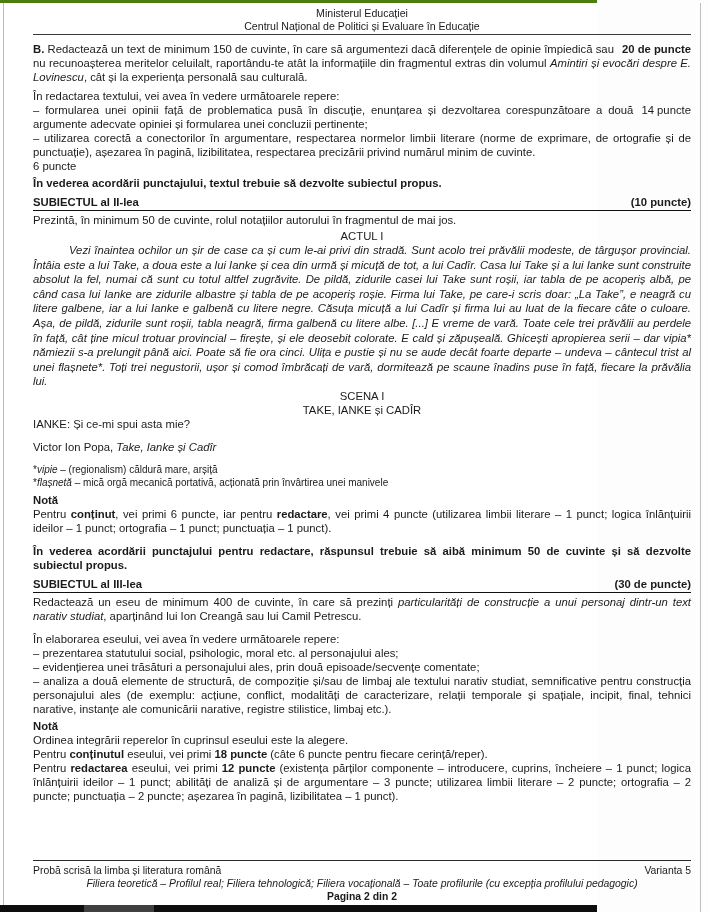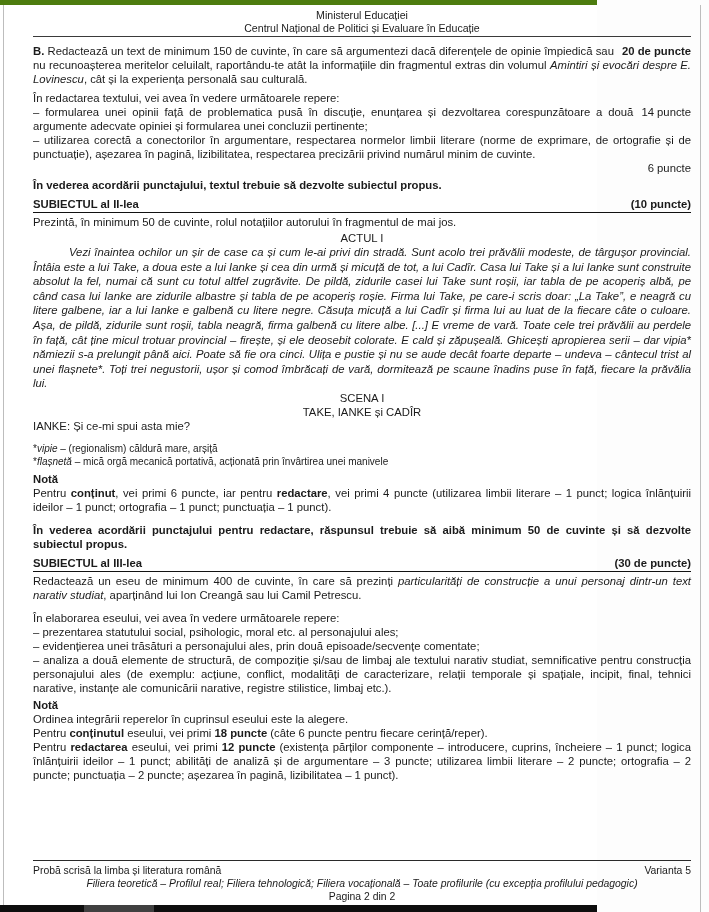--- a/index.html
+++ b/index.html
@@ -3,34 +3,34 @@
 <meta charset="utf-8">
 <style>
   html, body { margin: 0; padding: 0; }
   body {
     width: 709px; height: 912px; overflow: hidden;
     background: #fdfdfd;
     font-family: "Liberation Sans", "DejaVu Sans", sans-serif;
     color: #1b1b1b;
     -webkit-font-smoothing: antialiased;
   }
-  .page { position: relative; width: 597px; height: 912px; background: #ffffff; border-top: 5px solid #4d7c0f; box-sizing: border-box; }
+  .page { position: relative; width: 597px; height: 912px; background: #ffffff; border-top: 3px solid #4d7c0f; box-sizing: border-box; }
   .edge { position: absolute; top: 0; bottom: 0; width: 1px; background: #bdbdbd; }
   .edge-left  { left: 3px; }
   .edge-right { left: 700px; }
 
   .content { position: absolute; left: 33px; top: 2px; width: 658px; font-size: 11.3px; line-height: 14px; }
 
   .doc-header { text-align: center; font-size: 10.6px; line-height: 12.5px; padding-top: 2px; }
   .hrule { border-top: 1px solid #3a3a3a; margin-top: 2px; height: 0; }
 
   p { margin: 0; }
   .justify { text-align: justify; }
   .center  { text-align: center; }
-  .right   { text-align: right; }
+  .right   { }
   .bold    { font-weight: bold; }
 
   .mt2 { margin-top: 2px; } .mt3 { margin-top: 3px; } .mt5 { margin-top: 5px; }
   .mt7 { margin-top: 7px; } .mt9 { margin-top: 9px; } .mt10 { margin-top: 10px; }
 
   .pts-bold { float: right; font-weight: bold; padding-left: 8px; }
   .pts      { float: right; padding-left: 8px; }
 
   .subject-head {
     display: flex; justify-content: space-between; align-items: baseline;
@@ -43,21 +43,21 @@
   .dialogue { line-height: 14px; }
 
   .footnote { font-size: 10px; line-height: 12.8px; }
 
   .note-label { font-weight: bold; margin-top: 3px; }
 
   .footer { position: absolute; left: 33px; width: 658px; bottom: 9px; font-size: 10.4px; line-height: 13px; }
   .footer-rule { border-top: 1px solid #2a2a2a; margin-bottom: 3px; height: 0; }
   .footer-row { display: flex; justify-content: space-between; }
   .footer-filiera { text-align: center; font-style: italic; }
-  .footer-page { text-align: center; }
+  .footer-page { text-align: center; font-weight: bold; }
 
   .bottom-bar { position: absolute; left: 0; right: 0; bottom: 0; height: 7px; background: #0e0e0e; }
   .bottom-bar-segment { position: absolute; left: 84px; width: 70px; top: 0; height: 100%; background: #404040; }
 </style>
 </head>
 <body>
 
 <div class="page">
   <div class="edge edge-left"></div>
   <div class="edge edge-right"></div>
@@ -85,20 +85,21 @@
     <p class="justify task">Prezintă, în minimum 50 de cuvinte, rolul notațiilor autorului în fragmentul de mai jos.</p>
 
     <p class="center mt2">ACTUL I</p>
     <p class="justify passage">Vezi înaintea ochilor un șir de case ca și cum le-ai privi din stradă. Sunt acolo trei prăvălii modeste, de târgușor provincial. Întâia este a lui Take, a doua este a lui Ianke și cea din urmă și micuță de tot, a lui Cadîr. Casa lui Take și a lui Ianke sunt construite absolut la fel, numai că sunt cu totul altfel zugrăvite. De pildă, zidurile casei lui Take sunt roșii, iar tabla de pe acoperiș albă, pe când casa lui Ianke are zidurile albastre și tabla de pe acoperiș roșie. Firma lui Take, pe care-i scris doar: „La Take”, e neagră cu litere galbene, iar a lui Ianke e galbenă cu litere negre. Căsuța micuță a lui Cadîr și firma lui au luat de la fiecare câte o culoare. Așa, de pildă, zidurile sunt roșii, tabla neagră, firma galbenă cu litere albe. [...] E vreme de vară. Toate cele trei prăvălii au perdele în față, cât ține micul trotuar provincial – firește, și ele deosebit colorate. E cald și zăpușeală. Ghicești apropierea serii – dar vipia* nămiezii s-a prelungit până aici. Poate să fie ora cinci. Ulița e pustie și nu se aude decât foarte departe – undeva – cântecul trist al unei flașnete*. Toți trei negustorii, ușor și comod îmbrăcați de vară, dormitează pe scaune înadins puse în față, fiecare la prăvălia lui.</p>
 
     <p class="center">SCENA I</p>
     <p class="center">TAKE, IANKE și CADÎR</p>
 
     <p class="dialogue">IANKE: Și ce-mi spui asta mie?</p>
 
+    <p class="right mt9"><span>Victor Ion Popa, </span><i>Take, Ianke și Cadîr</i></p>
 
     <p class="footnote mt10"><span>*</span><i>vipie</i><span> – (regionalism) căldură mare, arșiță</span></p>
     <p class="footnote"><span>*</span><i>flașnetă</i><span> – mică orgă mecanică portativă, acționată prin învârtirea unei manivele</span></p>
 
     <p class="note-label">Notă</p>
     <p class="justify"><span>Pentru </span><b>conținut</b><span>, vei primi 6 puncte, iar pentru </span><b>redactare</b><span>, vei primi 4 puncte (utilizarea limbii literare – 1 punct; logica înlănțuirii ideilor – 1 punct; ortografia – 1 punct; punctuația – 1 punct).</span></p>
 
     <p class="bold justify mt9">În vederea acordării punctajului pentru redactare, răspunsul trebuie să aibă minimum 50 de cuvinte și să dezvolte subiectul propus.</p>
 
     <div class="subject-head mt10">

